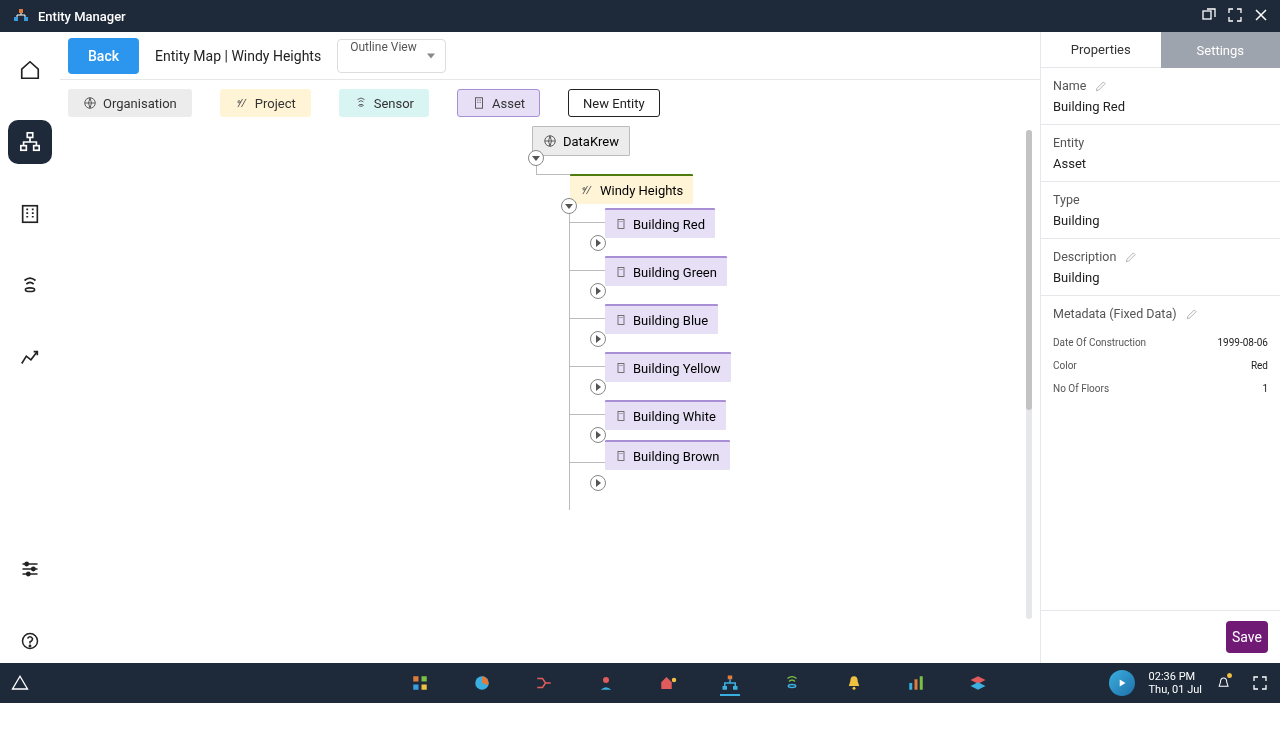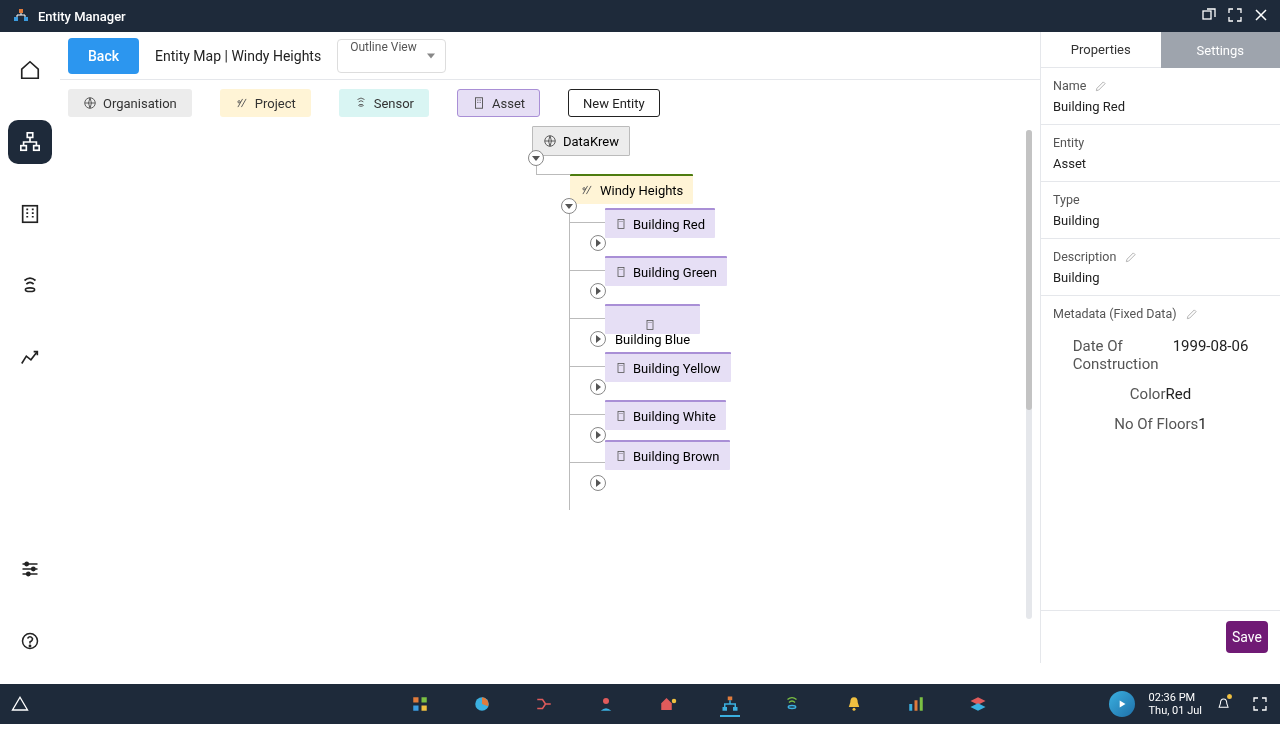--- a/index.html
+++ b/index.html
@@ -51,27 +51,27 @@
 
 .props { width:240px; border-left:1px solid #e5e7eb; display:flex; flex-direction:column;}
 .tabs { display:flex; height:36px;}
 .tab { flex:1; display:flex; align-items:center; justify-content:center; font-size:13px; cursor:pointer; color:#333;}
 .tab.active { border-bottom:1px solid #e5e7eb;}
 .tab.inactive { background:#9ea4ad; color:#fff;}
 .propbody { flex:1; overflow:auto;}
 .section { padding: 10px 12px; border-bottom:1px solid #e5e7eb;}
 .label-row { display:flex; align-items:center; gap:8px; font-size:12.5px; color:#555; margin-bottom:6px;}
 .value-row { font-size:13px; color:#222;}
-.metarow { display:flex; justify-content:center; font-size:15px; padding: 6px 12px;}
+.metarow { display:flex; justify-content:space-between; font-size:10px; padding: 6px 12px;}
 .metarow .k { color:#555; max-width:100px;}
 .metarow .v { color:#222;}
 .save-row { padding:10px 12px; border-top:1px solid #e5e7eb; display:flex; justify-content:flex-end;}
 .save-btn { background:#701a75; color:#fff; border:none; padding: 8px 6px; border-radius:4px; font-size:14px; cursor:pointer;}
 
-.taskbar { height:40px; background:#1e2a3a; display:flex; align-items:center; padding:0 10px; color:#fff;margin-top:21px; }
+.taskbar { height:40px; background:#1e2a3a; display:flex; align-items:center; padding:0 10px; color:#fff; }
 .task-left { width: 280px; display:flex; align-items:center;}
 .task-center { flex:1; display:flex; align-items:center; justify-content:center; gap:42px;}
 .task-right { display:flex; align-items:center; gap:14px;}
 .tbicon { width:20px; height:20px; display:flex; align-items:center; justify-content:center; cursor:pointer;}
 .tbicon.active { border-bottom: 2px solid #3bb0e0; padding-bottom:4px; margin-bottom:-6px;}
 .clock { font-size:11px; line-height:1.2; text-align:left;}
 .ring { width:26px;height:26px; border-radius:50%; background:linear-gradient(135deg,#3bb0e0,#1e6fa8); display:flex; align-items:center; justify-content:center;}
 .editicon { width:14px; height:14px; opacity:0.6; cursor:pointer;}
 </style>
 </head>
@@ -234,21 +234,21 @@
 
       <div class="node asset" style="left:545px; top:136px;">
         <svg width="12" height="14" viewBox="0 0 24 24" fill="none" stroke="#555" stroke-width="1.6">
             <rect x="6" y="3" width="12" height="18"></rect>
             <path d="M9 7h2M13 7h2"></path>
           </svg>
         <span>Building Green</span>
       </div>
       <div class="exp" style="left:530px; top:163px;"></div>
 
-      <div class="node asset" style="left:545px; top:184px;flex-direction:column;">
+      <div class="node asset" style="left:545px; top:184px;">
         <svg width="12" height="14" viewBox="0 0 24 24" fill="none" stroke="#555" stroke-width="1.6">
             <rect x="6" y="3" width="12" height="18"></rect>
             <path d="M9 7h2M13 7h2"></path>
           </svg>
         <span>Building Blue</span>
       </div>
       <div class="exp" style="left:530px; top:211px;"></div>
 
       <div class="node asset" style="left:545px; top:232px;">
         <svg width="12" height="14" viewBox="0 0 24 24" fill="none" stroke="#555" stroke-width="1.6">

